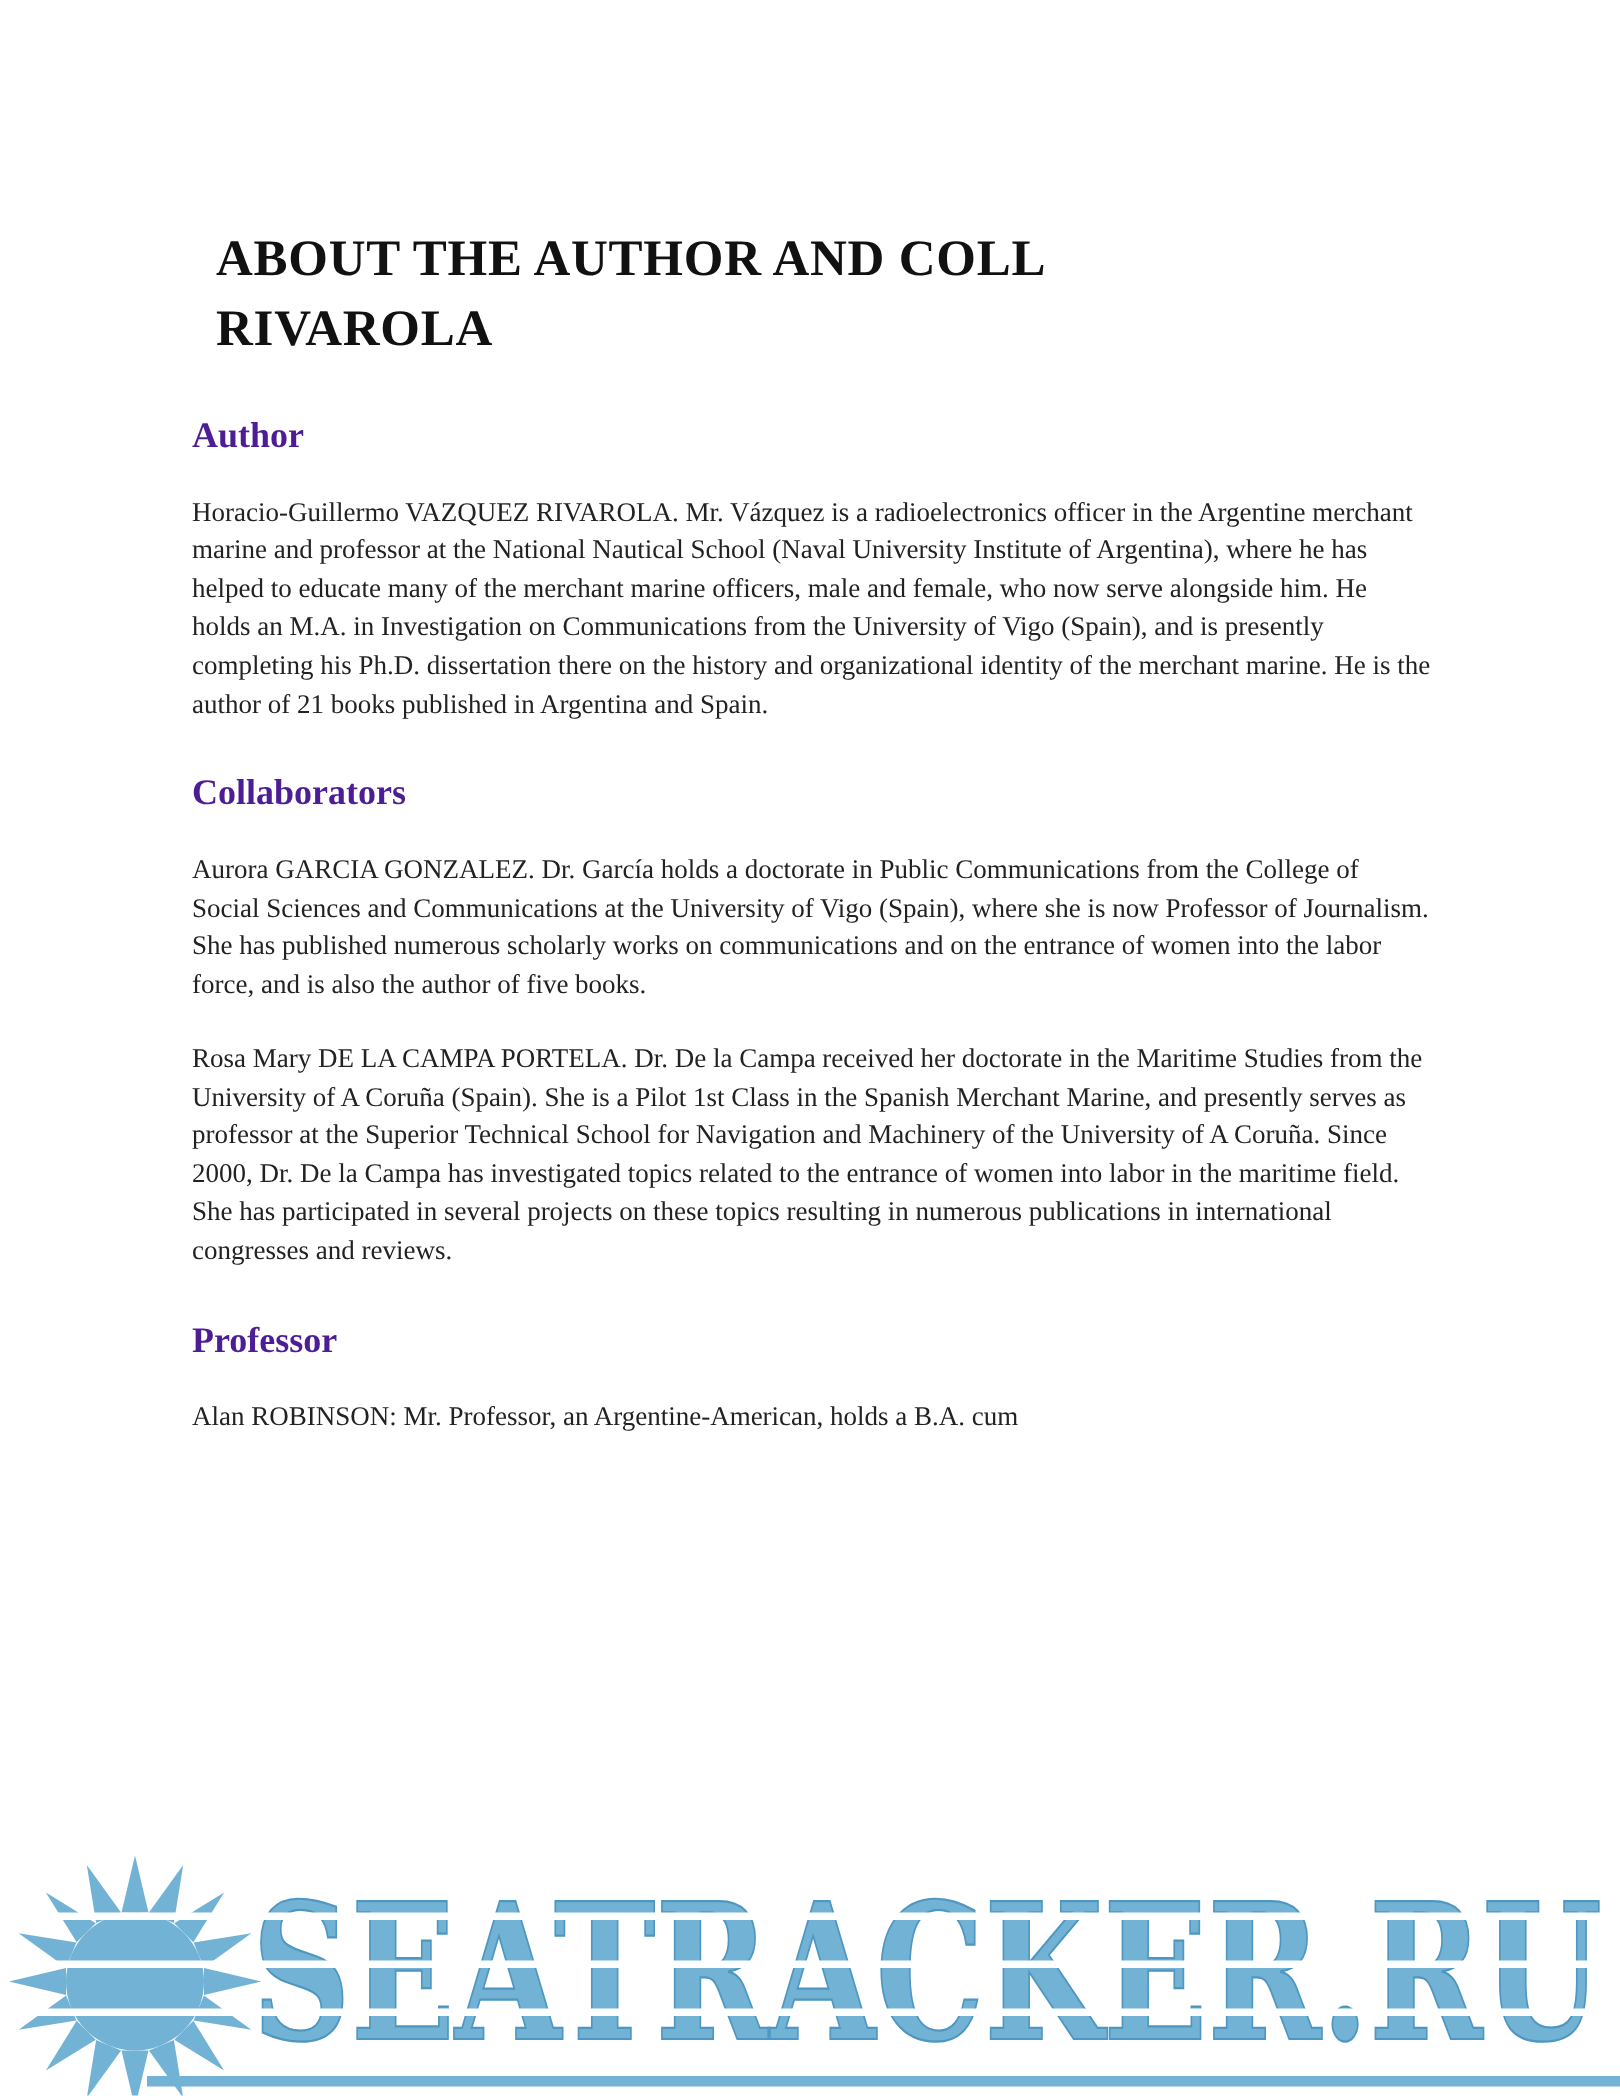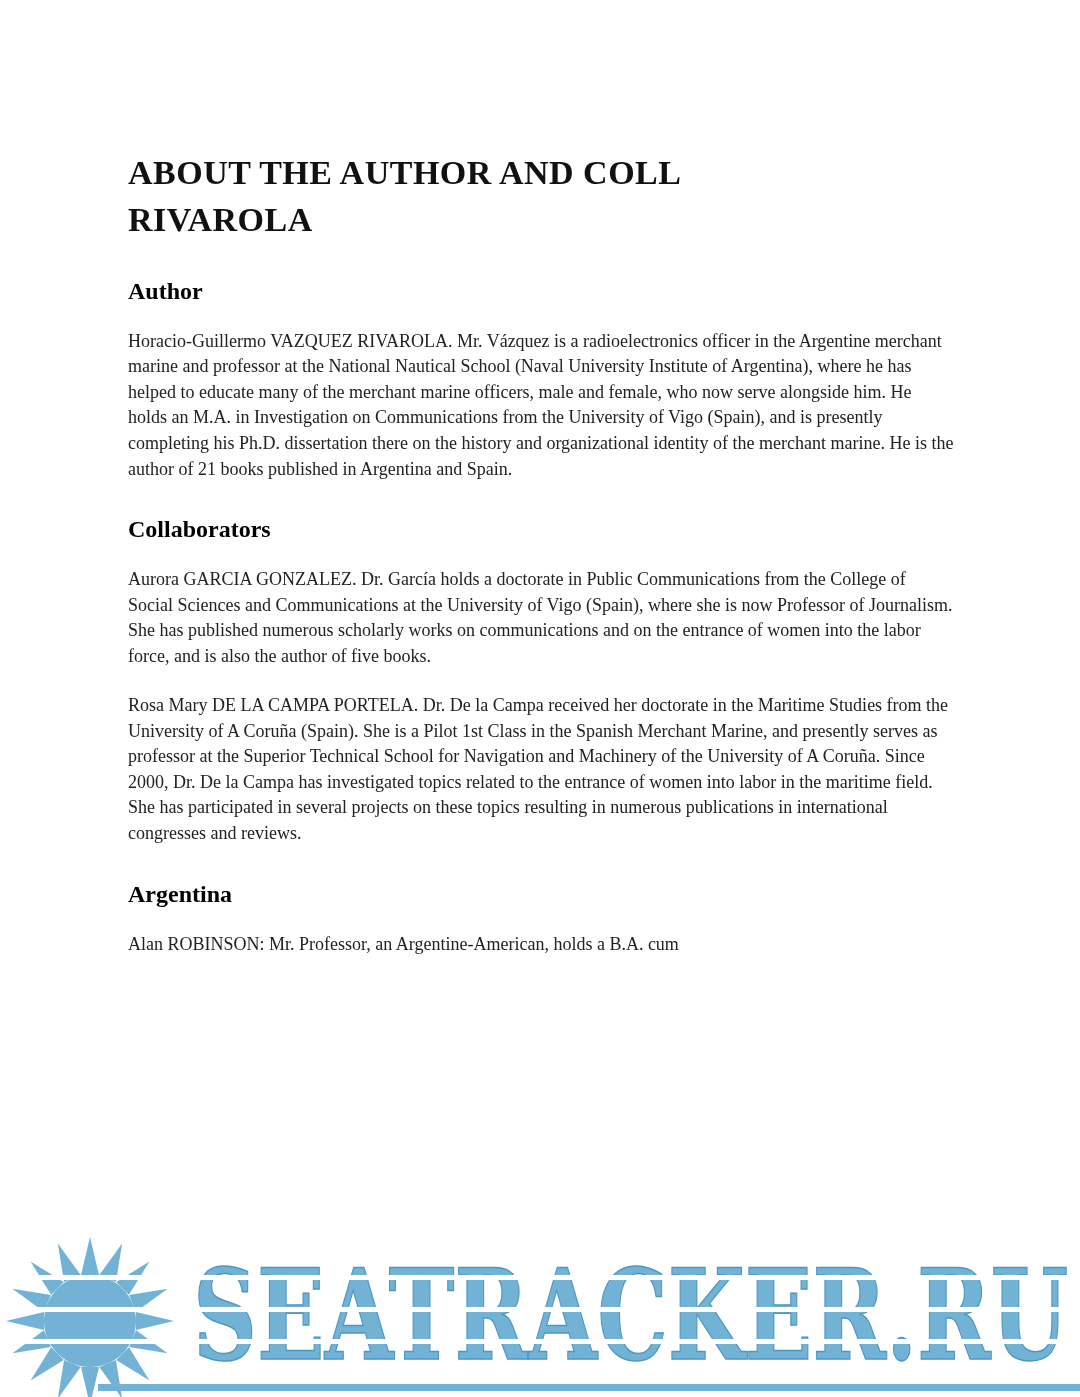--- a/index.html
+++ b/index.html
@@ -7,35 +7,35 @@
     width:1080px;height:1397px;position:relative;overflow:hidden;
     background:#ffffff;color:#1f1f1f;
     font-family:"Liberation Serif", serif;
   }
   .content{
     box-sizing:border-box;
     padding:150px 126px 0 128px;
   }
   h1.page-title{
     font-size:34px;line-height:1.38;font-weight:bold;color:#111;
-    margin:0 0 26px 0;letter-spacing:0.5px;
+    margin:0 0 26px 16px;letter-spacing:0.5px;
   }
   h1.page-title span{display:block;}
   h2.section-heading{
-    font-size:24px;font-weight:bold;color:#000000;
+    font-size:24px;font-weight:bold;color:#4c1d95;
     margin:34px 0 24px 0;
   }
   p.body-par{
     font-size:18px;line-height:1.42;margin:0 0 24px 0;color:#222;
   }
   .watermark{
     position:absolute;left:0;right:0;bottom:0;height:158px;
   }
   .sun{position:absolute;left:6px;bottom:-12px;}
-  .wm-text-wrap{position:absolute;left:193px;right:8px;bottom:14px;height:136px;}
+  .wm-text-wrap{position:absolute;left:168px;right:8px;bottom:14px;height:136px;}
   .wm-text-wrap svg{display:block;width:100%;height:100%;}
   .stripe{position:absolute;left:0;right:0;height:5px;background:#ffffff;}
   .stripe.s1{top:36px;}
   .stripe.s2{top:68px;}
   .stripe.s3{top:100px;}
   .bottom-rule{
     position:absolute;left:98px;right:0;bottom:6px;height:7px;background:#72b2d5;
   }
 </style>
 </head>
@@ -48,21 +48,21 @@
     <span>RIVAROLA</span>
   </h1>
 
   <h2 class="section-heading">Author</h2>
   <p class="body-par">Horacio-Guillermo VAZQUEZ RIVAROLA. Mr. Vázquez is a radioelectronics officer in the Argentine merchant marine and professor at the National Nautical School (Naval University Institute of Argentina), where he has helped to educate many of the merchant marine officers, male and female, who now serve alongside him. He holds an M.A. in Investigation on Communications from the University of Vigo (Spain), and is presently completing his Ph.D. dissertation there on the history and organizational identity of the merchant marine. He is the author of 21 books published in Argentina and Spain.</p>
 
   <h2 class="section-heading">Collaborators</h2>
   <p class="body-par">Aurora GARCIA GONZALEZ. Dr. García holds a doctorate in Public Communications from the College of Social Sciences and Communications at the University of Vigo (Spain), where she is now Professor of Journalism. She has published numerous scholarly works on communications and on the entrance of women into the labor force, and is also the author of five books.</p>
   <p class="body-par">Rosa Mary DE LA CAMPA PORTELA. Dr. De la Campa received her doctorate in the Maritime Studies from the University of A Coruña (Spain). She is a Pilot 1st Class in the Spanish Merchant Marine, and presently serves as professor at the Superior Technical School for Navigation and Machinery of the University of A Coruña. Since 2000, Dr. De la Campa has investigated topics related to the entrance of women into labor in the maritime field. She has participated in several projects on these topics resulting in numerous publications in international congresses and reviews.</p>
 
-  <h2 class="section-heading">Argentina</h2>
+  <h2 class="section-heading">Professor</h2>
   <p class="body-par">Alan ROBINSON: Mr. Professor, an Argentine-American, holds a B.A. cum</p>
 
 </div>
 
 <div class="watermark">
 
   <svg class="sun" width="168" height="176" viewBox="0 0 168 176" aria-hidden="true">
     <g fill="#72b2d5">
       <polygon points="84,4 75,42 93,42" transform="rotate(0 84 88)"></polygon>
       <polygon points="84,4 75,42 93,42" transform="rotate(22.5 84 88)"></polygon>

